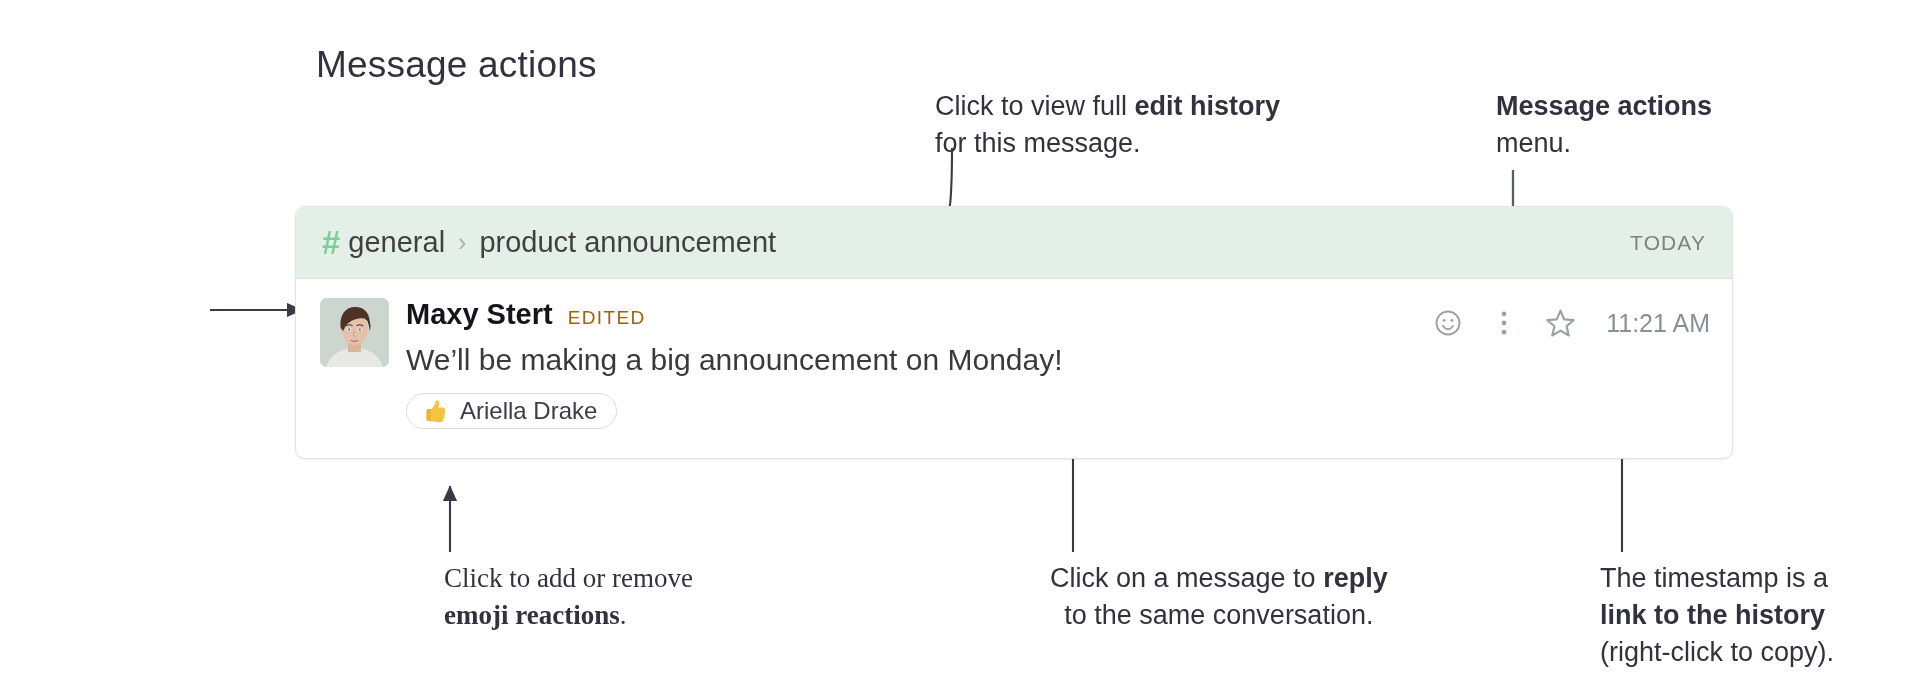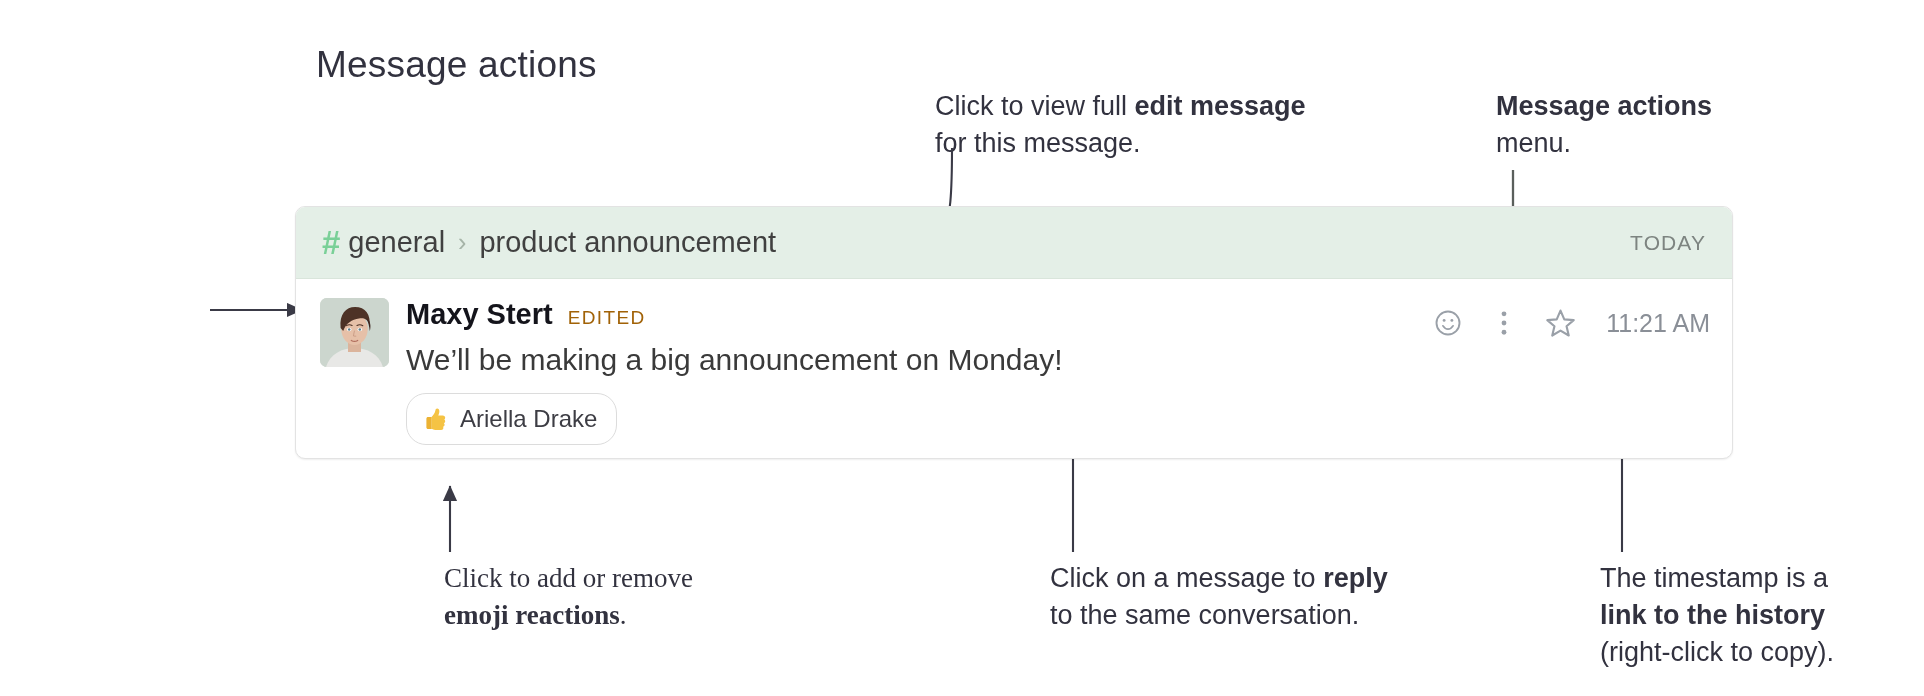--- a/index.html
+++ b/index.html
@@ -40,21 +40,21 @@
     line-height: 37px;
     color: #32323f;
     white-space: pre-line;
   }
   .annotation b { font-weight: 700; }
 
   #ann-edit-history { left: 935px; top: 88px; }
   #ann-actions-menu { left: 1496px; top: 88px; }
   #ann-user-card   { left: 36px;  top: 290px; }
   #ann-emoji       { left: 444px; top: 560px; font-family: Liberation Serif, serif; }
-  #ann-reply       { left: 1050px;top: 560px; }
+  #ann-reply       { left: 1050px;top: 560px; text-align: center; }
   #ann-timestamp   { left: 1600px;top: 560px; }
 
   
   #arrow-layer {
     position: absolute;
     left: 0; top: 0;
     width: 1924px;
     height: 696px;
     pointer-events: none;
   }
@@ -161,21 +161,21 @@
   
   #reaction-row {
     margin-top: 14px;
     display: flex;
   }
   #reaction-chip {
     display: inline-flex;
     align-items: center;
     border: 1px solid #dcdcdc;
     border-radius: 20px;
-    height: 52px;
+    height: 36px;
     padding: 0 19px 0 13px;
     background: #fff;
     box-sizing: border-box;
   }
   #reaction-emoji {
     font-size: 26px;
     line-height: 1;
     margin-right: 12px;
   }
   #reaction-emoji svg { display:block; }
@@ -211,21 +211,21 @@
     cursor: pointer;
   }
 </style>
 </head>
 <body>
 
 <div class="stage">
 
   <div id="page-title">Message actions</div>
 
-  <div class="annotation" id="ann-edit-history">Click to view full <b>edit message</b><br>for this message.</div>
+  <div class="annotation" id="ann-edit-history">Click to view full <b>edit history</b><br>for this message.</div>
 
   <div class="annotation" id="ann-actions-menu"><b>Message actions</b><br>menu.</div>
 
 
   <div class="annotation" id="ann-emoji">Click to add or remove<br><b>emoji reactions</b>.</div>
 
   <div class="annotation" id="ann-reply">Click on a message to <b>reply</b><br>to the same conversation.</div>
 
   <div class="annotation" id="ann-timestamp">The timestamp is a<br><b>link to the history</b><br>(right-click to copy).</div>
 

